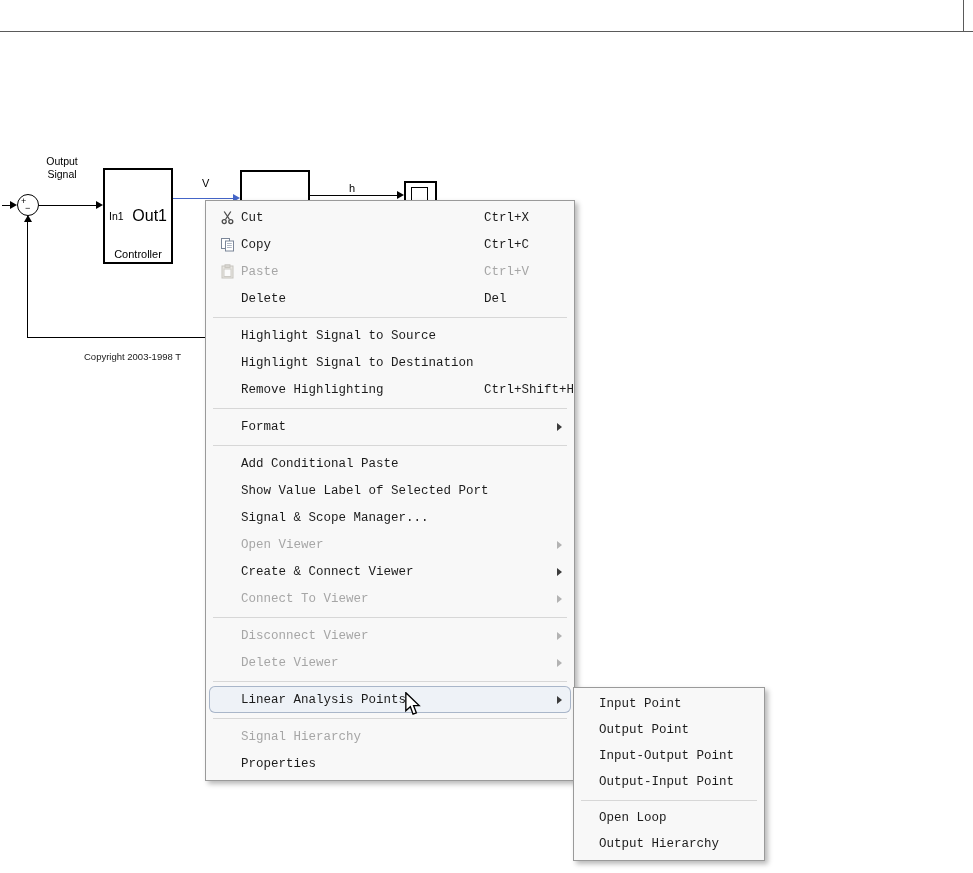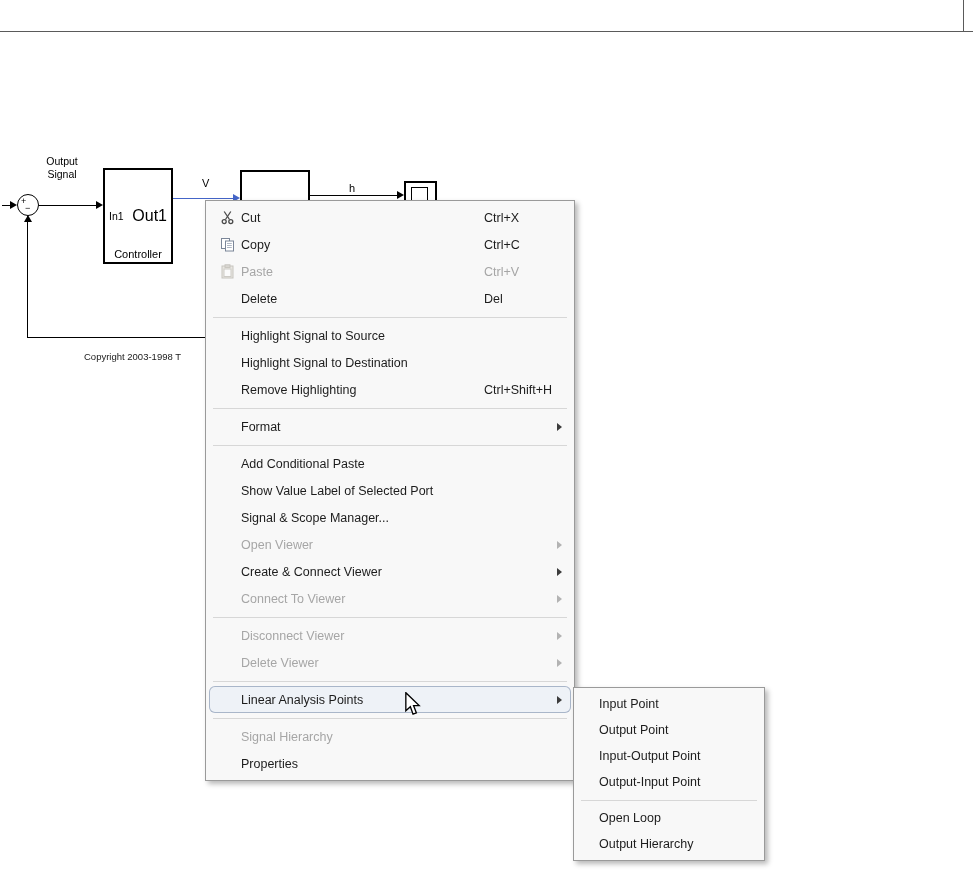--- a/index.html
+++ b/index.html
@@ -30,20 +30,21 @@
     padding:3px 0;
   }
   .menu-item {
     position:relative;
     display:flex;
     align-items:center;
     height:27px;
     margin:0 3px;
     padding-left:4px;
     cursor:default;
+    font-family:Liberation Mono, monospace;
   }
   .mi-icon { width:28px; display:flex; align-items:center; justify-content:center; flex:none; }
   .mi-label { font-size:12.5px; color:#1c1c1c; white-space:nowrap; }
   .mi-shortcut { position:absolute; left:275px; font-size:12.5px; color:#1c1c1c; }
   .mi-arrow { position:absolute; right:9px; width:0; height:0;
     border-top:4px solid transparent; border-bottom:4px solid transparent;
     border-left:5px solid #3c3c3c; }
   .menu-item.disabled .mi-label,
   .menu-item.disabled .mi-shortcut { color:#a6a6a6; }
   .menu-item.disabled .mi-arrow { border-left-color:#b3b3b3; }

